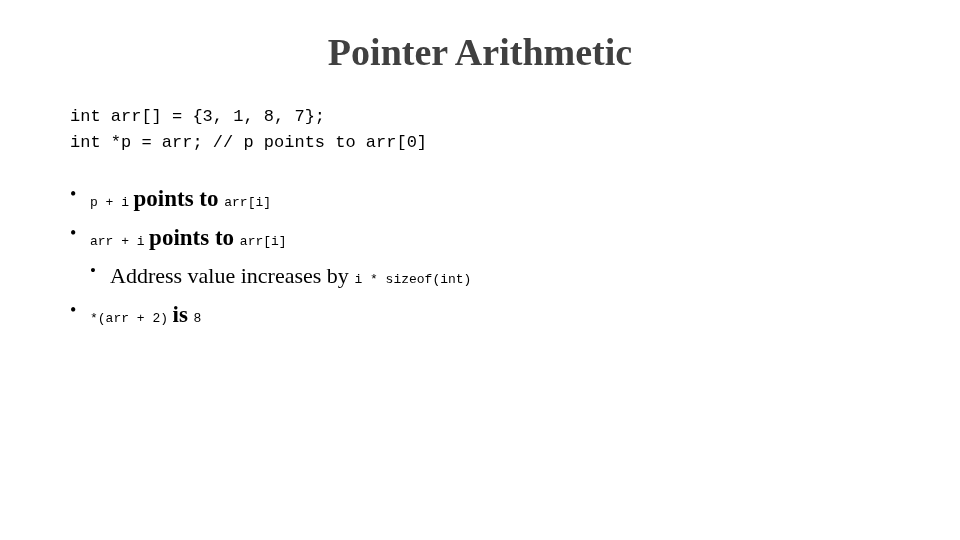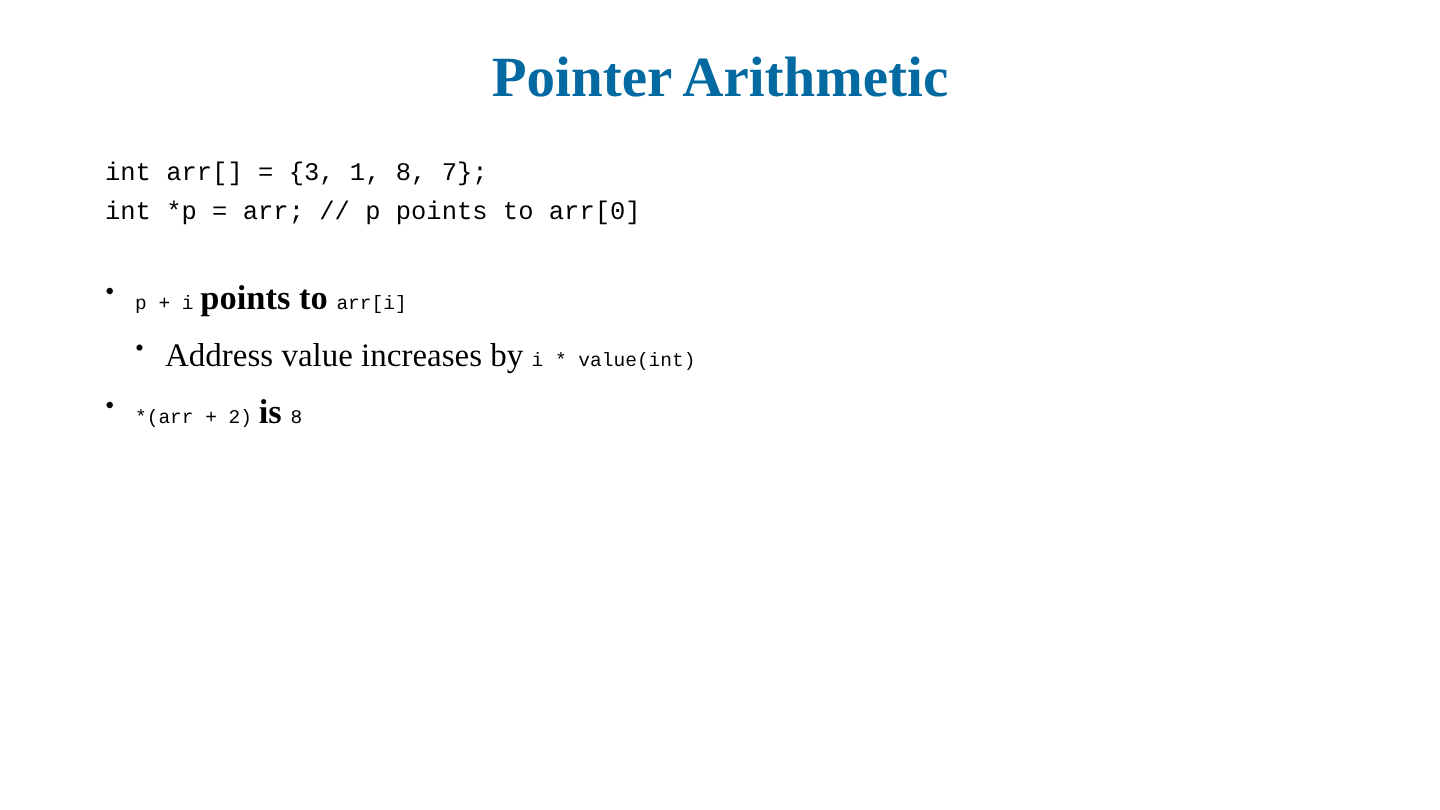--- a/index.html
+++ b/index.html
@@ -21,21 +21,21 @@
       height: 540px;
       background: #ffffff;
       display: flex;
       flex-direction: column;
       padding: 30px 60px 30px 60px;
     }
 
     .title {
       font-size: 38px;
       font-weight: bold;
-      color: #0369a1;
+      color: #404040;
       text-align: center;
       margin-bottom: 30px;
       font-family: Georgia, 'Times New Roman', serif;
     }
 
     .code-block {
       font-family: 'Courier New', Courier, monospace;
       font-size: 17px;
       color: #000000;
       line-height: 1.5;
@@ -100,24 +100,29 @@
   </div>
 
   <ul class="bullet-list">
 
     <li>
       <span class="mono-text">p + i</span>
       <span class="bold-serif"> points to </span>
       <span class="mono-text">arr[i]</span>
     </li>
 
+    <li>
+      <span class="mono-text">arr + i</span>
+      <span class="bold-serif"> points to </span>
+      <span class="mono-text">arr[i]</span>
+    </li>
 
     <li class="sub-bullet">
       <span class="serif-text">Address value increases by </span>
-      <span class="mono-text">i * value(int)</span>
+      <span class="mono-text">i * sizeof(int)</span>
     </li>
 
 
     <li>
       <span class="mono-text">*(arr + 2)</span>
       <span class="bold-serif"> is </span>
       <span class="mono-text">8</span>
     </li>
   </ul>
 </div>

